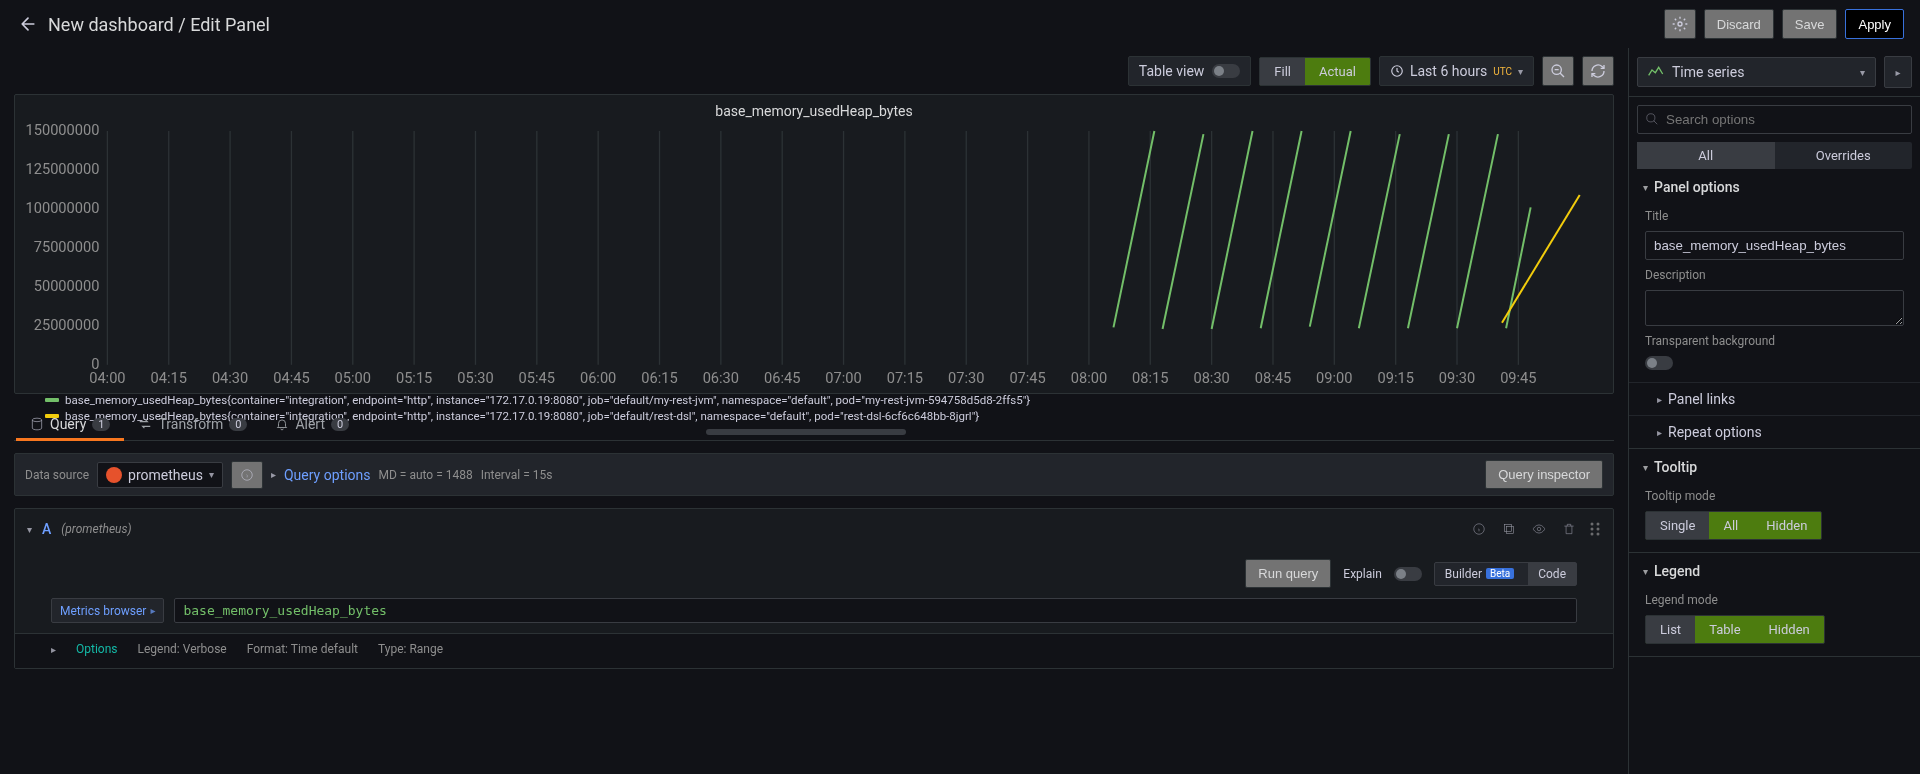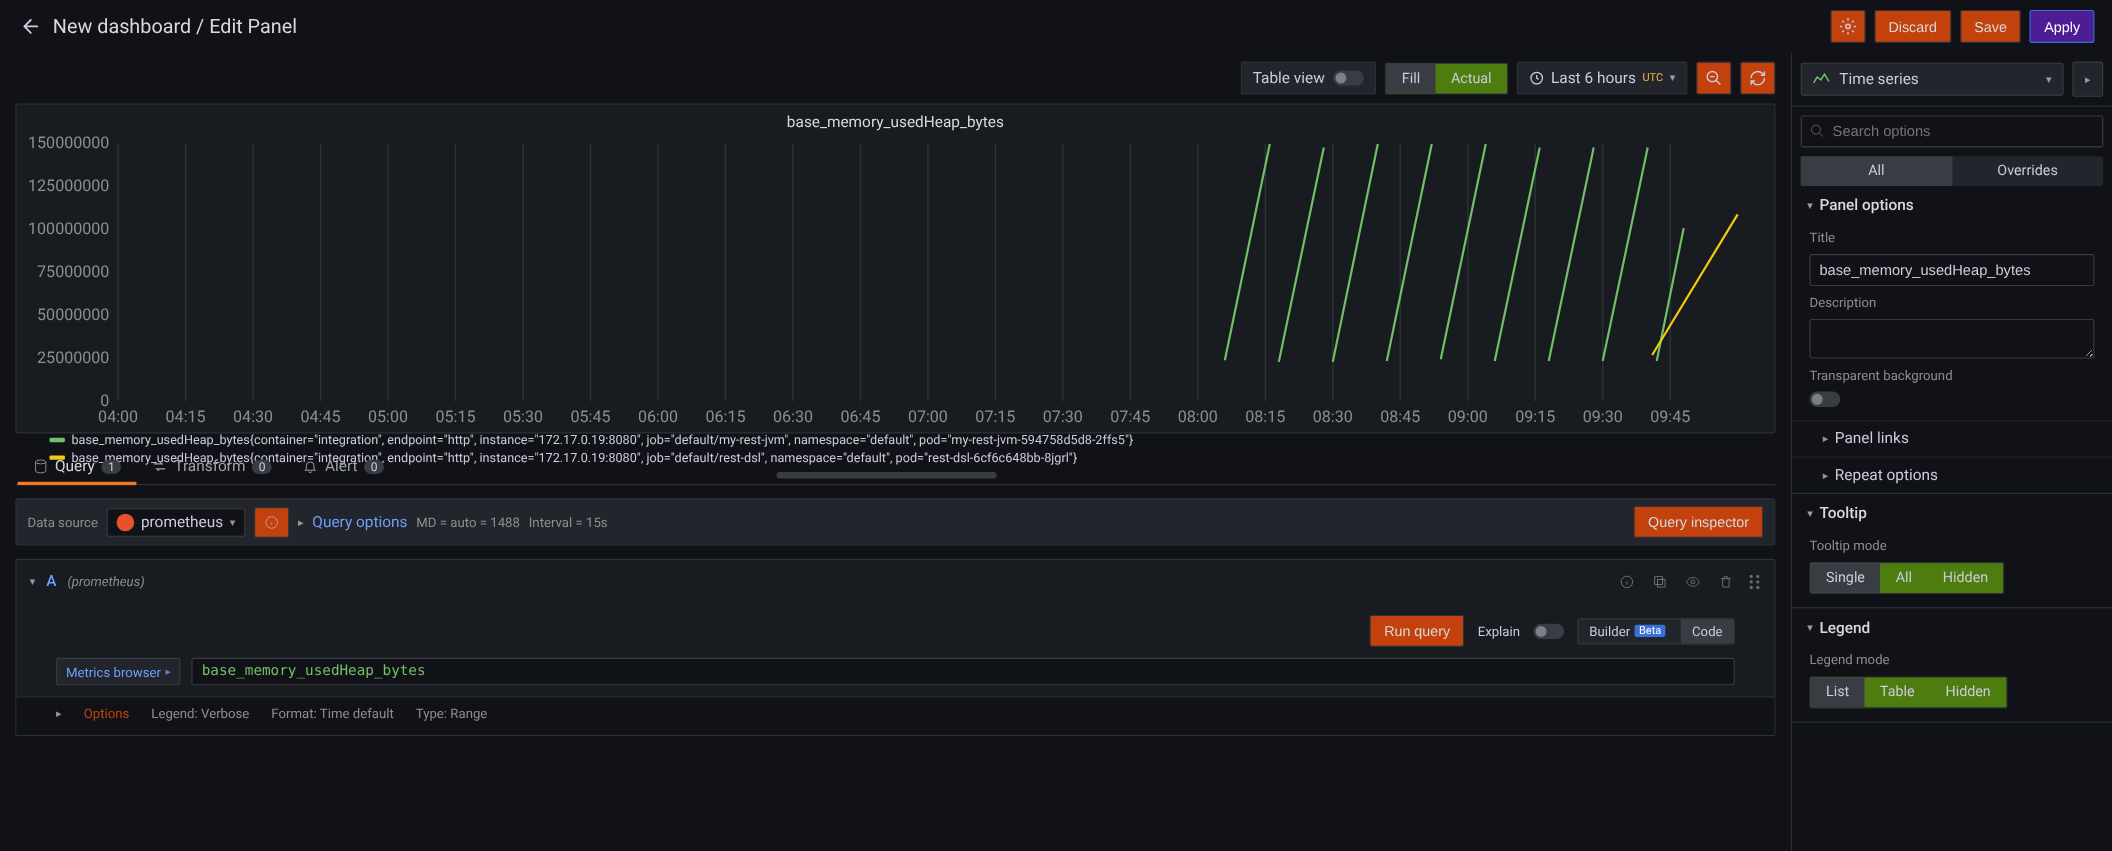--- a/index.html
+++ b/index.html
@@ -20,32 +20,32 @@
   gap: 8px;
 }
 .back-btn {
   width: 24px; height: 24px;
   display: flex; align-items: center; justify-content: center;
   cursor: pointer;
 }
 .title { font-size: 18px; flex: 1; color: #d8d9da; }
 .top-actions { display: flex; gap: 8px; }
 .btn {
-  background: #c2410c;
+  background: #737373;
   border: 1px solid #2c3235;
   color: #d8d9da;
   padding: 6px 12px;
   border-radius: 2px;
   cursor: pointer;
   font-size: 13px;
   display: flex;
   align-items: center;
   gap: 4px;
 }
-.btn.primary { background: #4c1d95; border-color: #3871dc; color: #fff; }
+.btn.primary { background: #000000; border-color: #3871dc; color: #fff; }
 .btn.icon-only { padding: 6px; width: 32px; justify-content: center; }
 .main-row { display: flex; height: calc(100% - 48px); }
 .left-col { flex: 1; display: flex; flex-direction: column; min-width: 0; }
 .right-col { width: 292px; border-left: 1px solid #2c3235; display: flex; flex-direction: column; background: #111217; }
 
 .toolbar-row {
   display: flex;
   align-items: center;
   padding: 8px 14px;
   gap: 8px;
@@ -125,21 +125,21 @@
 .beta-badge { background: #3871dc; color: #fff; font-size: 10px; padding: 0 4px; border-radius: 2px; }
 
 .code-row { display: flex; align-items: stretch; gap: 10px; padding: 0 36px 10px; }
 .metrics-browser { display: flex; align-items: center; gap: 4px; background: #22252b; border: 1px solid #393c42; padding: 4px 8px; border-radius: 2px; font-size: 12px; color: #6e9fff; white-space: nowrap; }
 .code-input {
   flex: 1; background: #111217; border: 1px solid #393c42; border-radius: 2px;
   padding: 4px 8px; font-family: Menlo, Monaco, monospace; font-size: 13px;
   color: #73bf69;
 }
 .options-row { display: flex; align-items: center; gap: 20px; padding: 8px 36px 12px; background: #111217; border-top: 1px solid #2c3235; font-size: 12px; }
-.opt-link { color: #c2410c; }
+.opt-link { color: #14b8a6; }
 .opt-kv { color: #8e8e8e; }
 
 
 .viz-picker { display: flex; align-items: center; gap: 8px; padding: 8px; border-bottom: 1px solid #2c3235; }
 .viz-main { flex: 1; display: flex; align-items: center; gap: 8px; background: #22252b; border: 1px solid #393c42; padding: 6px 10px; border-radius: 2px; }
 .viz-icon { width: 16px; height: 14px; }
 .viz-expand { width: 28px; height: 32px; display: flex; align-items: center; justify-content: center; background: #22252b; border: 1px solid #393c42; border-radius: 2px; cursor: pointer; }
 .search-row { padding: 8px; }
 .search-input { width: 100%; background: #111217; border: 1px solid #393c42; border-radius: 2px; padding: 6px 8px 6px 28px; color: #ccccdc; }
 .search-wrap { position: relative; }

